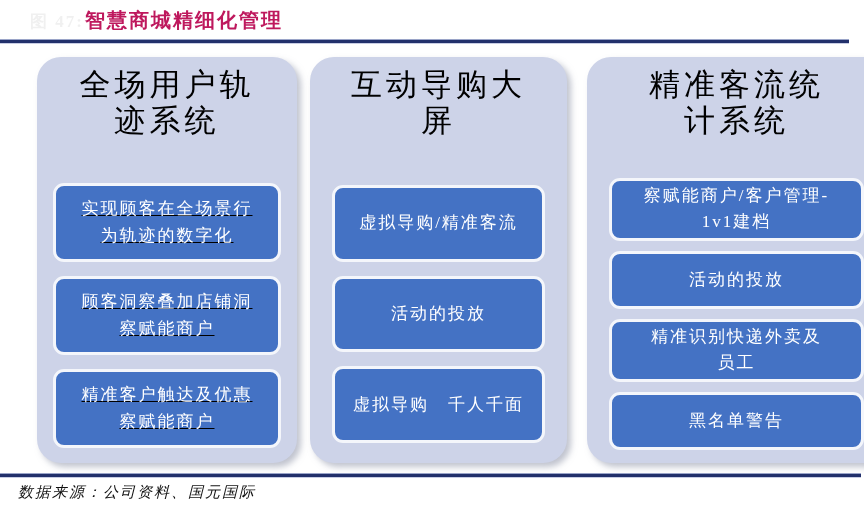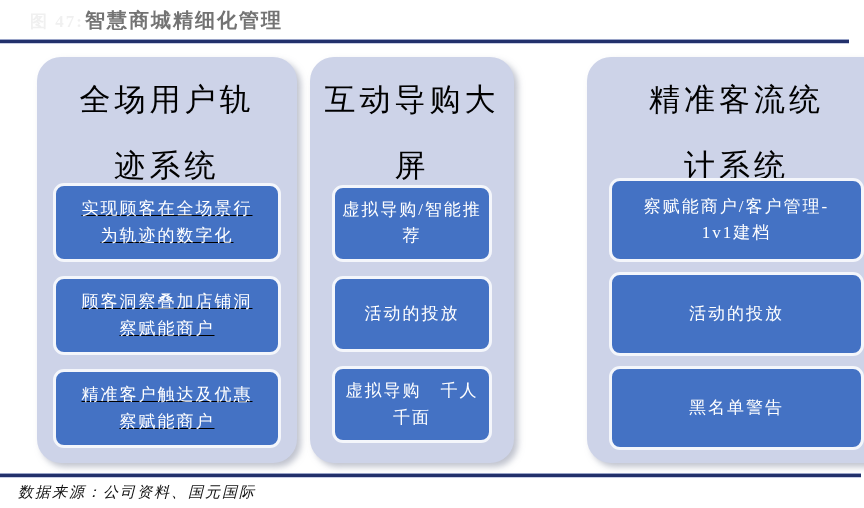--- a/index.html
+++ b/index.html
@@ -1,33 +1,33 @@
 <!DOCTYPE html>
 <html><head>
 <meta charset="utf-8">
 <style>
   html,body{margin:0;padding:0;background:#ffffff;}
   body{font-family:"Liberation Serif","DejaVu Serif",serif;}
   .stage{position:relative;width:864px;height:508px;background:#ffffff;overflow:hidden;}
 
   .watermark{position:absolute;left:30px;top:10px;font-size:17px;color:rgba(60,60,60,0.08);
     font-weight:bold;letter-spacing:2px;}
-  .page-title{position:absolute;left:85px;top:7px;font-size:20px;font-weight:bold;color:#737373;
+  .page-title{position:absolute;left:85px;top:7px;font-size:20px;font-weight:bold;color:#be185d;
     letter-spacing:2px;text-align:center;}
   .rule-top{position:absolute;left:0;top:39px;width:849px;height:3px;background:#22306b;
     border-top:1px solid #9aa4c8;border-bottom:1px solid #c8cde4;}
 
   .panel{position:absolute;top:57px;height:406px;background:#cdd3e8;border-radius:24px;
     box-shadow:4px 4px 6px rgba(140,145,165,0.55);}
   .panel-1{left:37px;width:260px;}
-  .panel-2{left:310px;width:204px;}
+  .panel-2{left:310px;width:257px;}
   .panel-3{left:587px;width:299px;}
 
   .panel-title{position:absolute;left:0;right:0;top:10px;text-align:center;color:#000;
-    font-size:31px;line-height:66px;letter-spacing:4px;white-space:pre-line;font-weight:500;}
+    font-size:31px;line-height:36px;letter-spacing:4px;white-space:pre-line;font-weight:500;}
 
   .boxes{position:absolute;display:flex;flex-direction:column;}
   .panel-1 .boxes{left:16px;right:16px;top:126px;bottom:15px;gap:14px;text-decoration:underline;}
   .panel-2 .boxes{left:22px;right:22px;top:128px;bottom:20px;gap:14px;}
   .panel-3 .boxes{left:22px;right:22px;top:121px;bottom:13px;gap:10px;}
 
   .feature-box{flex:1;background:#4472c4;border:3px solid #f4f6fb;border-radius:11px;
     display:flex;align-items:center;justify-content:center;text-align:center;
     color:#ffffff;font-size:17px;line-height:1.55;letter-spacing:2px;white-space:pre-line;
     padding:2px 4px;box-sizing:border-box;}
@@ -56,33 +56,35 @@
 察赋能商户</div>
       <div class="feature-box">精准客户触达及优惠
 察赋能商户</div>
     </div>
   </div>
 
   <div class="panel panel-2">
     <div class="panel-title">互动导购大
 屏</div>
     <div class="boxes">
-      <div class="feature-box">虚拟导购/智能推荐</div>
+      <div class="feature-box">虚拟导购/精准客流</div>
       <div class="feature-box">活动的投放</div>
       <div class="feature-box">虚拟导购　千人千面</div>
     </div>
   </div>
 
   <div class="panel panel-3">
     <div class="panel-title">精准客流统
 计系统</div>
     <div class="boxes">
       <div class="feature-box">察赋能商户/客户管理-
 1v1建档</div>
       <div class="feature-box">活动的投放</div>
+      <div class="feature-box">精准识别快递外卖及
+员工</div>
       <div class="feature-box">黑名单警告</div>
     </div>
   </div>
 
   <div class="rule-bottom"></div>
   <div class="footer-source">数据来源：公司资料、国元国际</div>
 
 </div>
 
 </body></html>

